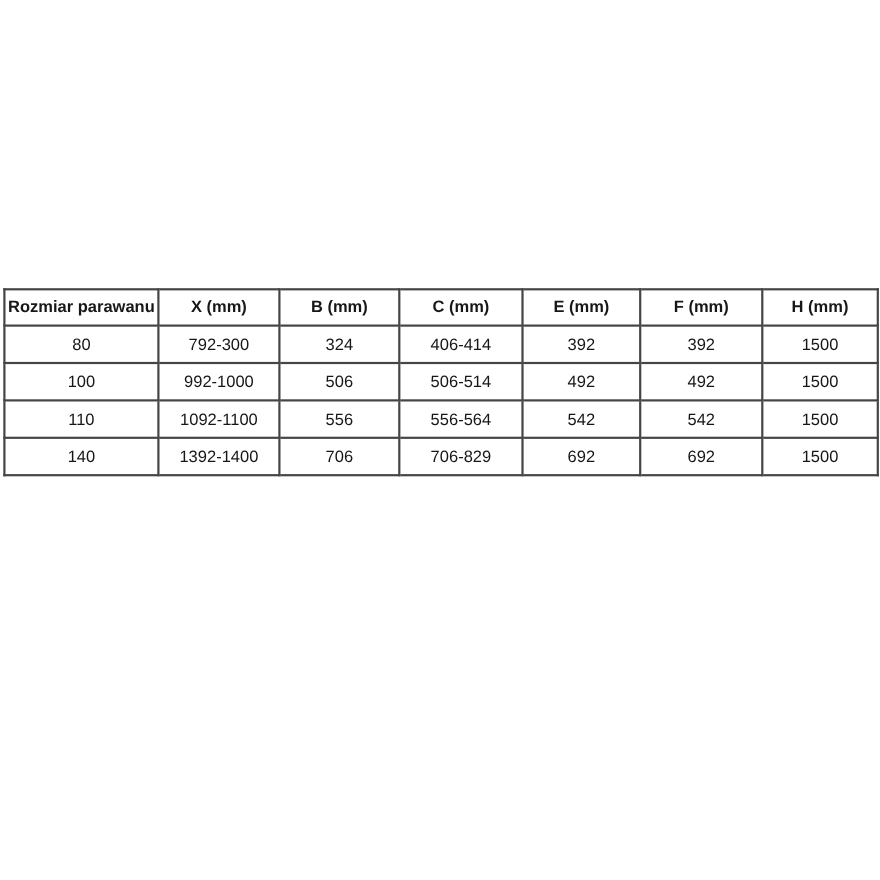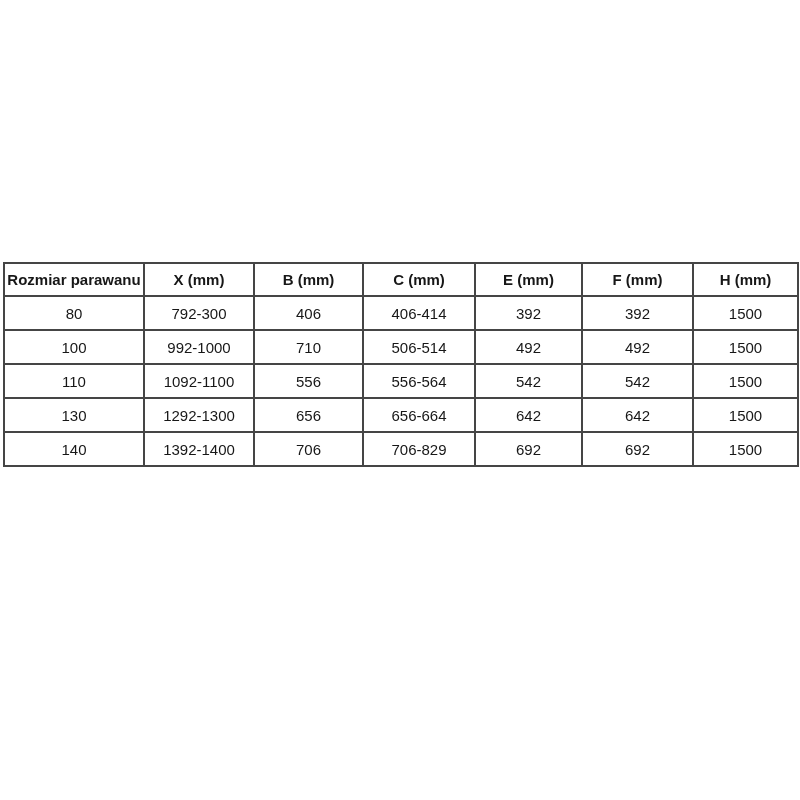--- a/index.html
+++ b/index.html
@@ -73,51 +73,42 @@
         <th>C (mm)</th>
         <th>E (mm)</th>
         <th>F (mm)</th>
         <th>H (mm)</th>
       </tr>
     </thead>
     <tbody>
       <tr>
         <td>80</td>
         <td>792-300</td>
-        <td>406</td>
+        <td>324</td>
         <td>406-414</td>
         <td>392</td>
         <td>392</td>
         <td>1500</td>
       </tr>
       <tr>
         <td>100</td>
         <td>992-1000</td>
-        <td>710</td>
+        <td>506</td>
         <td>506-514</td>
         <td>492</td>
         <td>492</td>
         <td>1500</td>
       </tr>
       <tr>
         <td>110</td>
         <td>1092-1100</td>
         <td>556</td>
         <td>556-564</td>
         <td>542</td>
         <td>542</td>
-        <td>1500</td>
-      </tr>
-      <tr>
-        <td>130</td>
-        <td>1292-1300</td>
-        <td>656</td>
-        <td>656-664</td>
-        <td>642</td>
-        <td>642</td>
         <td>1500</td>
       </tr>
       <tr>
         <td>140</td>
         <td>1392-1400</td>
         <td>706</td>
         <td>706-829</td>
         <td>692</td>
         <td>692</td>
         <td>1500</td>

